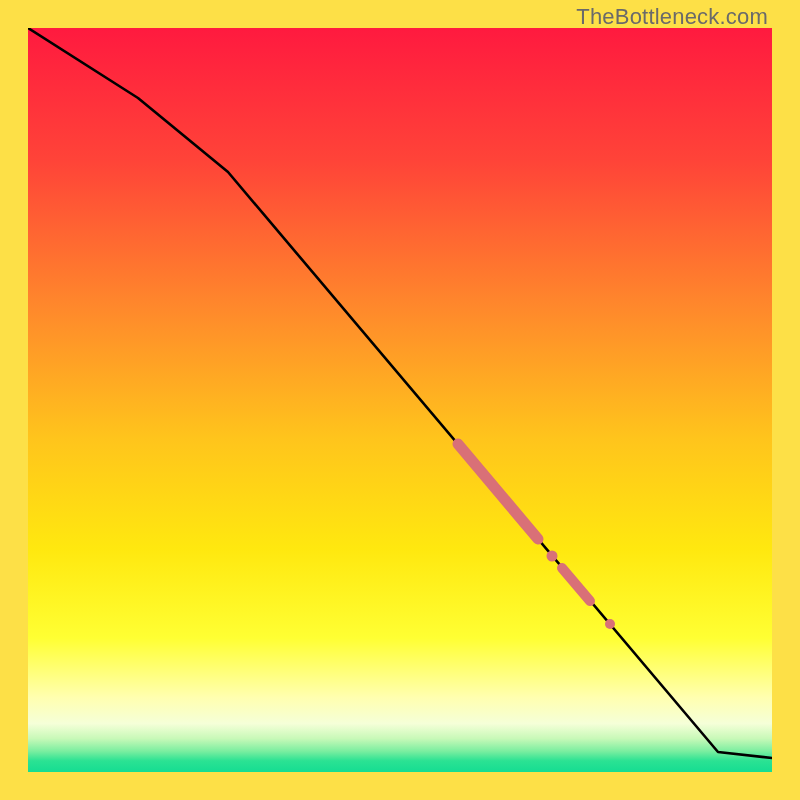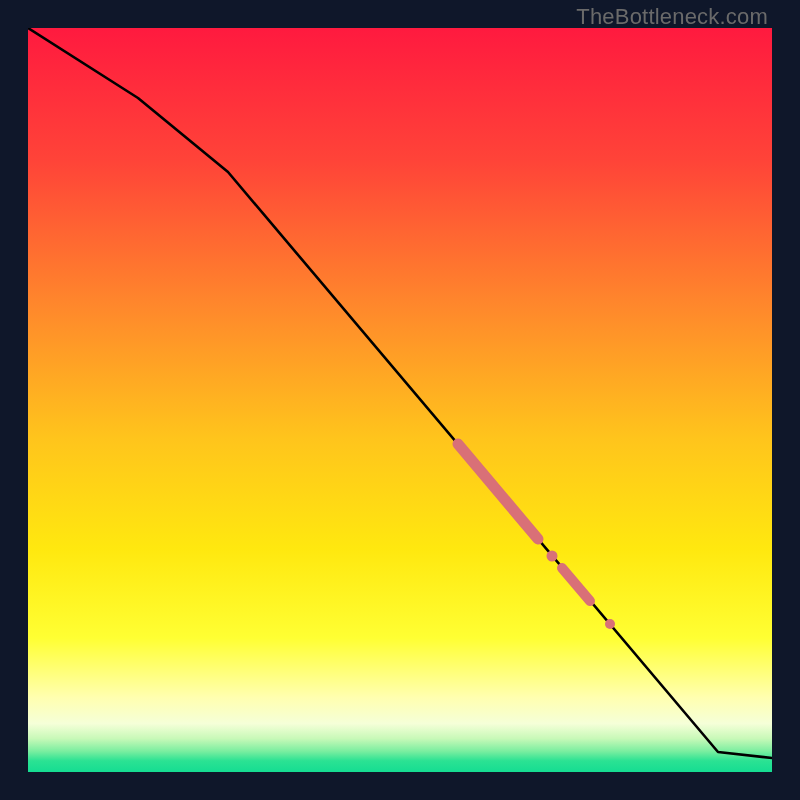--- a/index.html
+++ b/index.html
@@ -10,21 +10,21 @@
     background: #000;
     overflow: hidden;
     font-family: Arial, Helvetica, sans-serif;
   }
   .frame {
     position: absolute;
     left: 0;
     top: 0;
     width: 800px;
     height: 800px;
-    background: #0f172a;
+    background: #fde047;
   }
   .plot {
     position: absolute;
     left: 28px;
     top: 28px;
     width: 744px;
     height: 744px;
     overflow: hidden;
   }
   .watermark {

